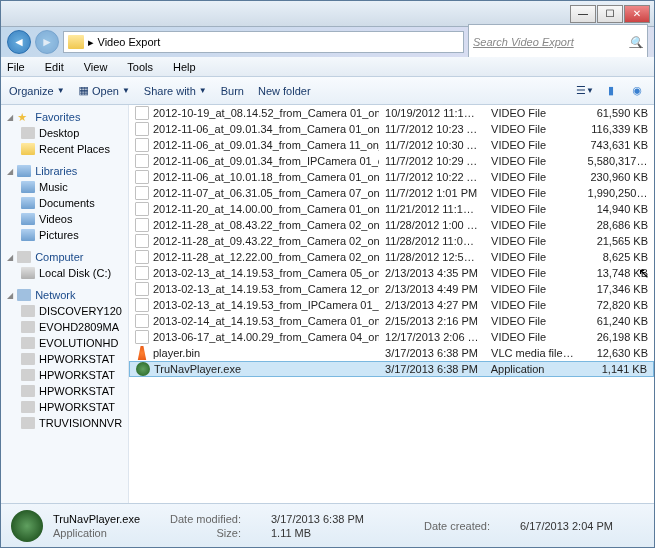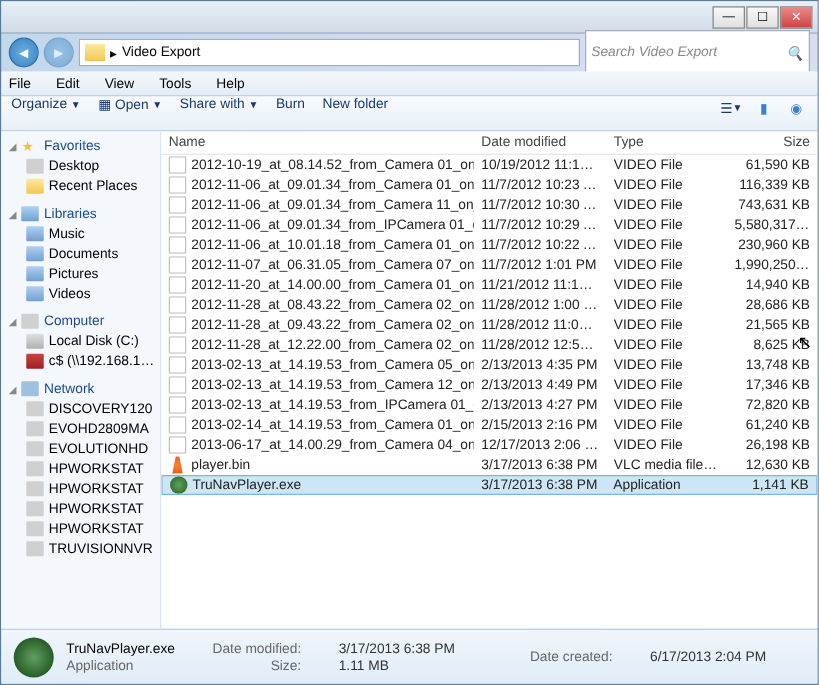--- a/index.html
+++ b/index.html
@@ -8,25 +8,25 @@
 .titlebar { height: 26px; background: linear-gradient(#e8f0f8, #d0dce8); display: flex; align-items: center; padding: 0 4px; border-bottom: 1px solid #a0b0c0; }
 .titlebar-spacer { flex: 1; }
 .win-controls { display: flex; gap: 1px; }
 .win-btn { width: 26px; height: 18px; border: 1px solid #888; background: linear-gradient(#f8f8f8,#e0e0e0); display: flex; align-items: center; justify-content: center; font-size: 10px; cursor: pointer; }
 .win-btn.close { background: linear-gradient(#e88,#c44); color: #fff; }
 .addrbar { height: 30px; display: flex; align-items: center; padding: 3px 6px; gap: 4px; background: rgba(230,240,250,0.5); }
 .nav-btn { width: 24px; height: 24px; border-radius: 12px; background: radial-gradient(#6ab0e0,#3a80c0); border: 1px solid #2a70b0; display: flex; align-items: center; justify-content: center; color: #fff; font-size: 12px; cursor: pointer; }
 .nav-btn.fwd { opacity: 0.5; }
 .addr-box { flex: 1; height: 22px; background: #fff; border: 1px solid #a0b0c0; display: flex; align-items: center; padding: 0 4px; gap: 4px; }
 .folder-icon { width: 16px; height: 14px; background: linear-gradient(#ffe9a0,#f0c850); border-radius: 1px; position: relative; }
-.search-box { width: 180px; height: 37px; background: #fff; border: 1px solid #a0b0c0; display: flex; align-items: center; padding: 0 4px; color: #888; font-style: italic; }
+.search-box { width: 180px; height: 37px; background: #fff; border: 1px solid #a0b0c0; display: flex; align-items: center; padding: 0 4px; color: #888; font-style: italic; text-decoration: underline; }
 .search-box .mag { margin-left: auto; color: #557; }
 .menubar { height: 20px; background: linear-gradient(#f4f8fc,#e4ecf4); display: flex; align-items: center; padding: 0 6px; gap: 20px; border-bottom: 1px solid #c0d0e0; }
 .menubar span { cursor: pointer; }
-.toolbar { height: 28px; background: linear-gradient(#f8fbfe,#e8f0f8); display: flex; align-items: flex-start; padding: 0 8px; gap: 14px; border-bottom: 1px solid #c0d0e0; color: #1a3a6a; }
+.toolbar { height: 28px; background: linear-gradient(#f8fbfe,#e8f0f8); display: flex; align-items: center; padding: 0 8px; gap: 14px; border-bottom: 1px solid #c0d0e0; color: #1a3a6a; }
 .toolbar .tb-item { display: flex; align-items: center; gap: 3px; cursor: pointer; }
 .toolbar .drop { font-size: 8px; }
 .tb-right { margin-left: auto; display: flex; gap: 8px; align-items: center; }
 .tb-ico { width: 18px; height: 18px; display: flex; align-items: center; justify-content: center; border: 1px solid transparent; }
 .main { flex: 1; display: flex; background: #fff; overflow: hidden; }
 .sidebar { width: 128px; background: #f4f8fc; border-right: 1px solid #dde5ee; overflow: hidden; padding: 4px 0; }
 .side-group { margin-bottom: 6px; }
 .side-head { display: flex; align-items: center; gap: 4px; padding: 2px 6px; color: #1a4a8a; cursor: pointer; }
 .side-head .tri { font-size: 8px; color: #888; }
 .side-item { display: flex; align-items: center; gap: 4px; padding: 2px 6px 2px 20px; cursor: pointer; white-space: nowrap; overflow: hidden; text-overflow: ellipsis; }
@@ -153,41 +153,37 @@
         <div class="side-item">
             <span class="ico lib"></span>
             <span>Music</span>
           </div>
         <div class="side-item">
             <span class="ico lib"></span>
             <span>Documents</span>
           </div>
         <div class="side-item">
             <span class="ico lib"></span>
+            <span>Videos</span>
+          </div>
+        <div class="side-item">
+            <span class="ico lib"></span>
             <span>Pictures</span>
-          </div>
-        <div class="side-item">
-            <span class="ico lib"></span>
-            <span>Videos</span>
           </div>
       </div>
       <div class="side-group">
         <div class="side-head">
             <span class="tri">◢</span>
             <span class="ico comp"></span>
             <span>Computer</span>
           </div>
         <div class="side-item">
             <span class="ico drive"></span>
             <span>Local Disk (C:)</span>
           </div>
-        <div class="side-item">
-            <span class="ico netdrv"></span>
-            <span>c$ (\\192.168.1…</span>
-          </div>
       </div>
       <div class="side-group">
         <div class="side-head">
             <span class="tri">◢</span>
             <span class="ico net"></span>
             <span>Network</span>
           </div>
         <div id="net-items">
             <div class="side-item">
               <span class="ico comp"></span>
@@ -219,26 +215,20 @@
             </div>
             <div class="side-item">
               <span class="ico comp"></span>
               <span>TRUVISIONNVR</span>
             </div>
           </div>
       </div>
     </div>
 
     <div class="content">
-      <div class="cols">
-        <div class="col name">Name</div>
-        <div class="col date">Date modified</div>
-        <div class="col type">Type</div>
-        <div class="col size">Size</div>
-      </div>
       <div class="filelist" id="filelist">
           <div class="row">
             <div class="cell name">
               <span class="file-ico "></span>
               <span>2012-10-19_at_08.14.52_from_Camera 01_on_TVR60…</span>
             </div>
             <div class="cell date">10/19/2012 11:13 …</div>
             <div class="cell type">VIDEO File</div>
             <div class="cell size">61,590 KB</div>
           </div>

